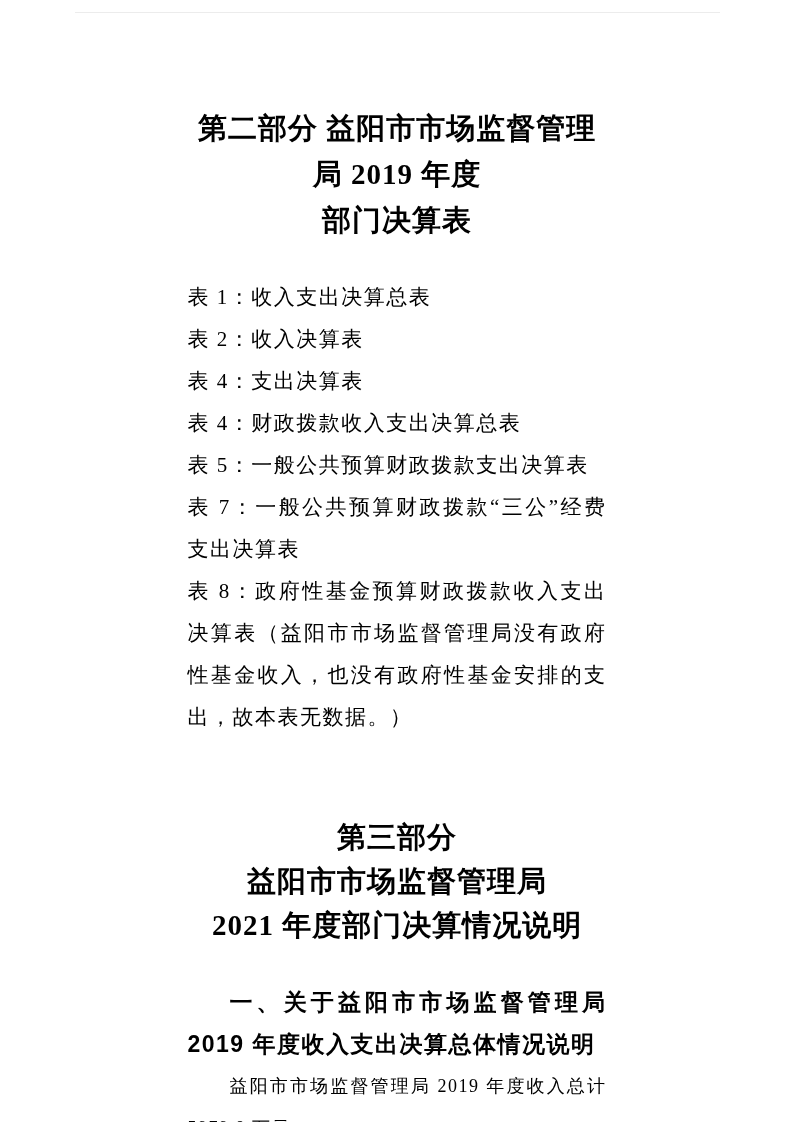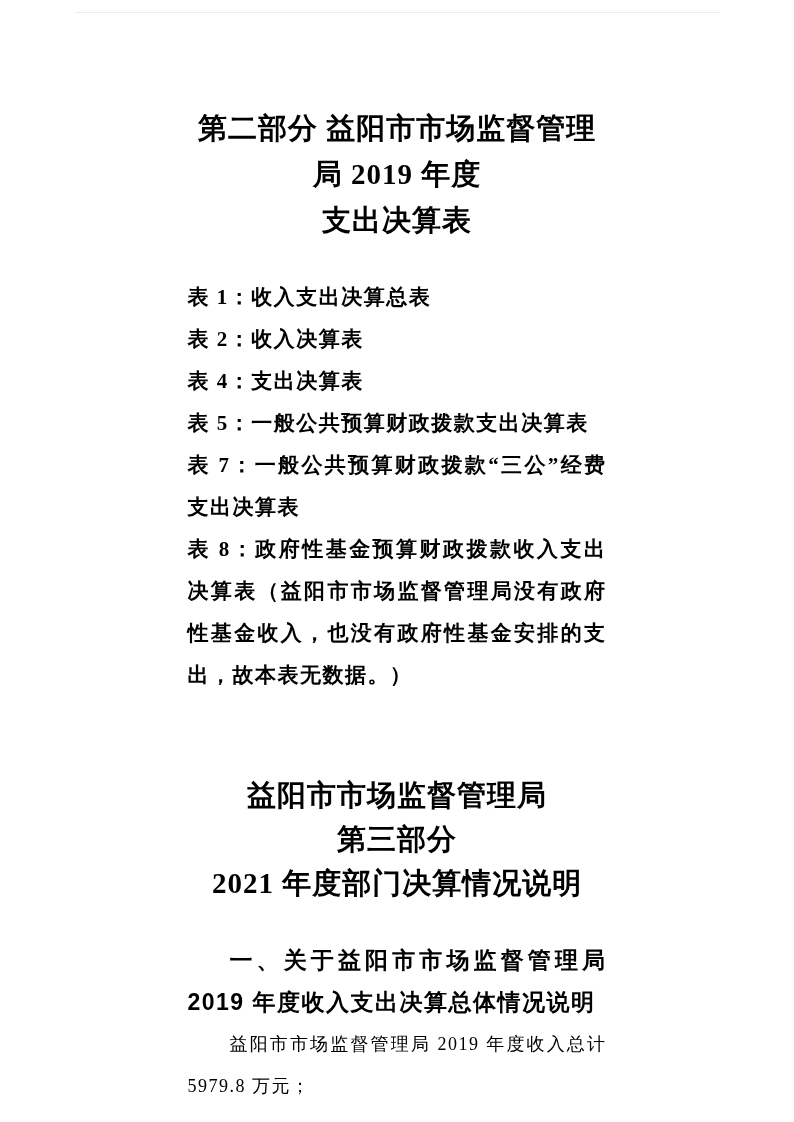--- a/index.html
+++ b/index.html
@@ -28,21 +28,20 @@
     text-align: center;
     letter-spacing: 1px;
   }
   .title-line { display: block; }
   .table-list {
     margin-top: 33px;
     font-size: 21px;
     line-height: 42px;
     letter-spacing: 1.5px;
     text-align: justify;
-    font-weight: bold;
   }
   .table-item { display: block; }
   .part3-title {
     margin: 77px 0 0 0;
     font-size: 29px;
     line-height: 44px;
     font-weight: 700;
     text-align: center;
     letter-spacing: 1px;
   }
@@ -65,35 +64,36 @@
     letter-spacing: 1.5px;
   }
 </style>
 </head>
 <body>
 
 <div class="page">
 
   <h1 class="part2-title">
     <span class="title-line">第二部分 益阳市市场监督管理局 2019 年度</span>
-    <span class="title-line">支出决算表</span>
+    <span class="title-line">部门决算表</span>
   </h1>
 
   <div class="table-list">
     <div class="table-item">表 1：收入支出决算总表</div>
     <div class="table-item">表 2：收入决算表</div>
     <div class="table-item">表 4：支出决算表</div>
+    <div class="table-item">表 4：财政拨款收入支出决算总表</div>
     <div class="table-item">表 5：一般公共预算财政拨款支出决算表</div>
     <div class="table-item">表 7：一般公共预算财政拨款“三公”经费支出决算表</div>
     <div class="table-item">表 8：政府性基金预算财政拨款收入支出决算表（益阳市市场监督管理局没有政府性基金收入，也没有政府性基金安排的支出，故本表无数据。）</div>
   </div>
 
   <h1 class="part3-title">
+    <span class="title-line">第三部分</span>
     <span class="title-line">益阳市市场监督管理局</span>
-    <span class="title-line">第三部分</span>
     <span class="title-line">2021 年度部门决算情况说明</span>
   </h1>
 
   <h2 class="section-heading">一、关于益阳市市场监督管理局 2019 年度收入支出决算总体情况说明</h2>
 
   <p class="body-paragraph">益阳市市场监督管理局 2019 年度收入总计 5979.8 万元；</p>
 
 </div>
 
 </body></html>

